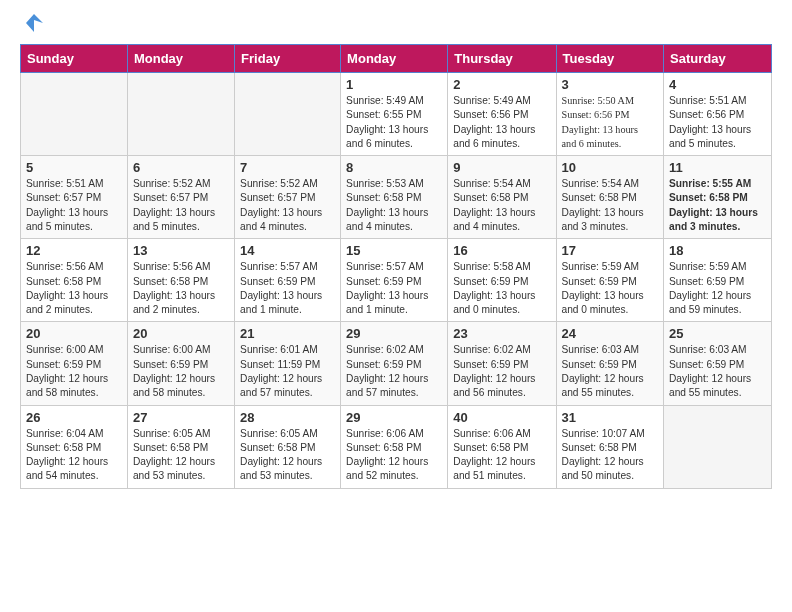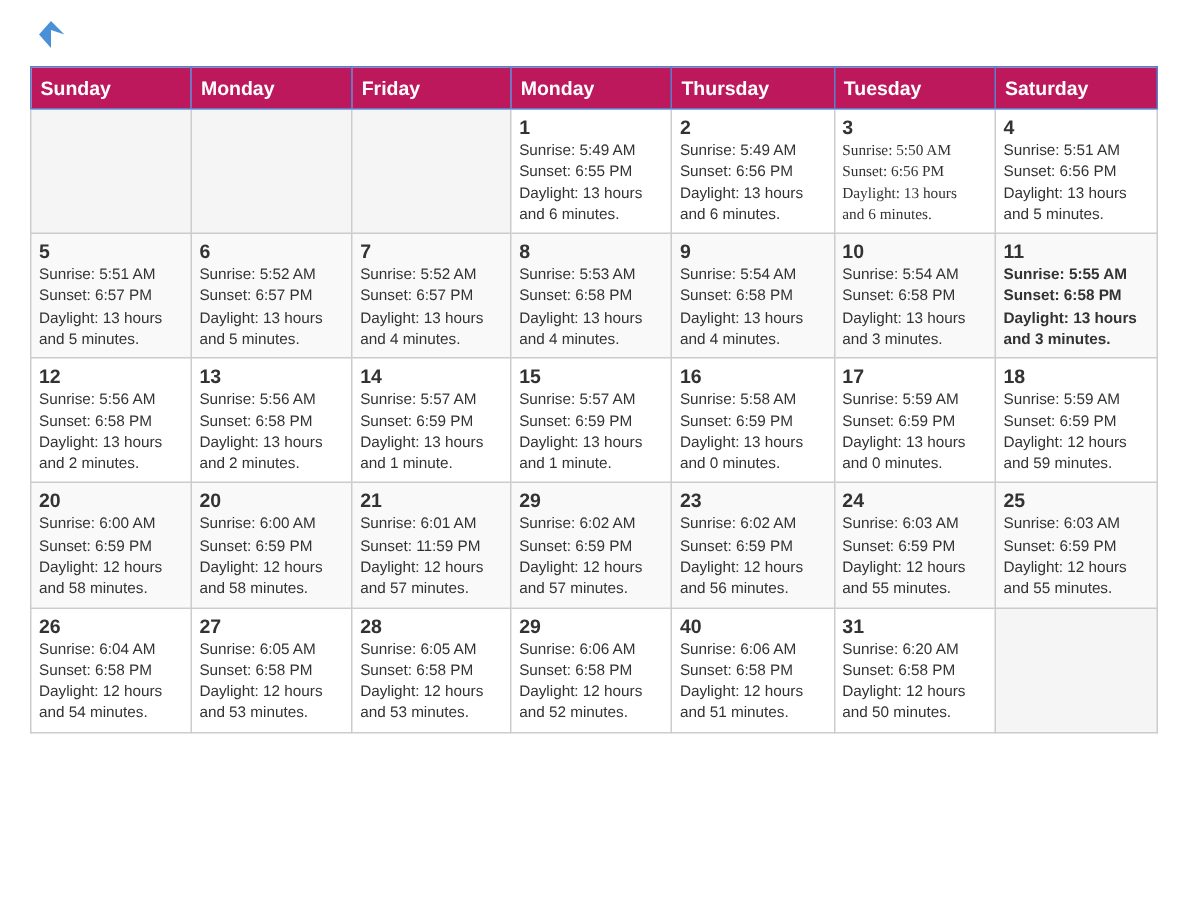--- a/index.html
+++ b/index.html
@@ -330,21 +330,21 @@
         </td>
         <td>
           <span class="day-num">40</span>
           <div class="day-info" style="white-space: pre-line;">Sunrise: 6:06 AM
 Sunset: 6:58 PM
 Daylight: 12 hours
 and 51 minutes.</div>
         </td>
         <td>
           <span class="day-num">31</span>
-          <div class="day-info" style="white-space: pre-line;">Sunrise: 6:20 AM
+          <div class="day-info" style="white-space: pre-line;">Sunrise: 10:07 AM
 Sunset: 6:58 PM
 Daylight: 12 hours
 and 50 minutes.</div>
         </td>
         <td class="empty"></td>
       </tr>
     </tbody>
 </table>
 
 </body></html>

